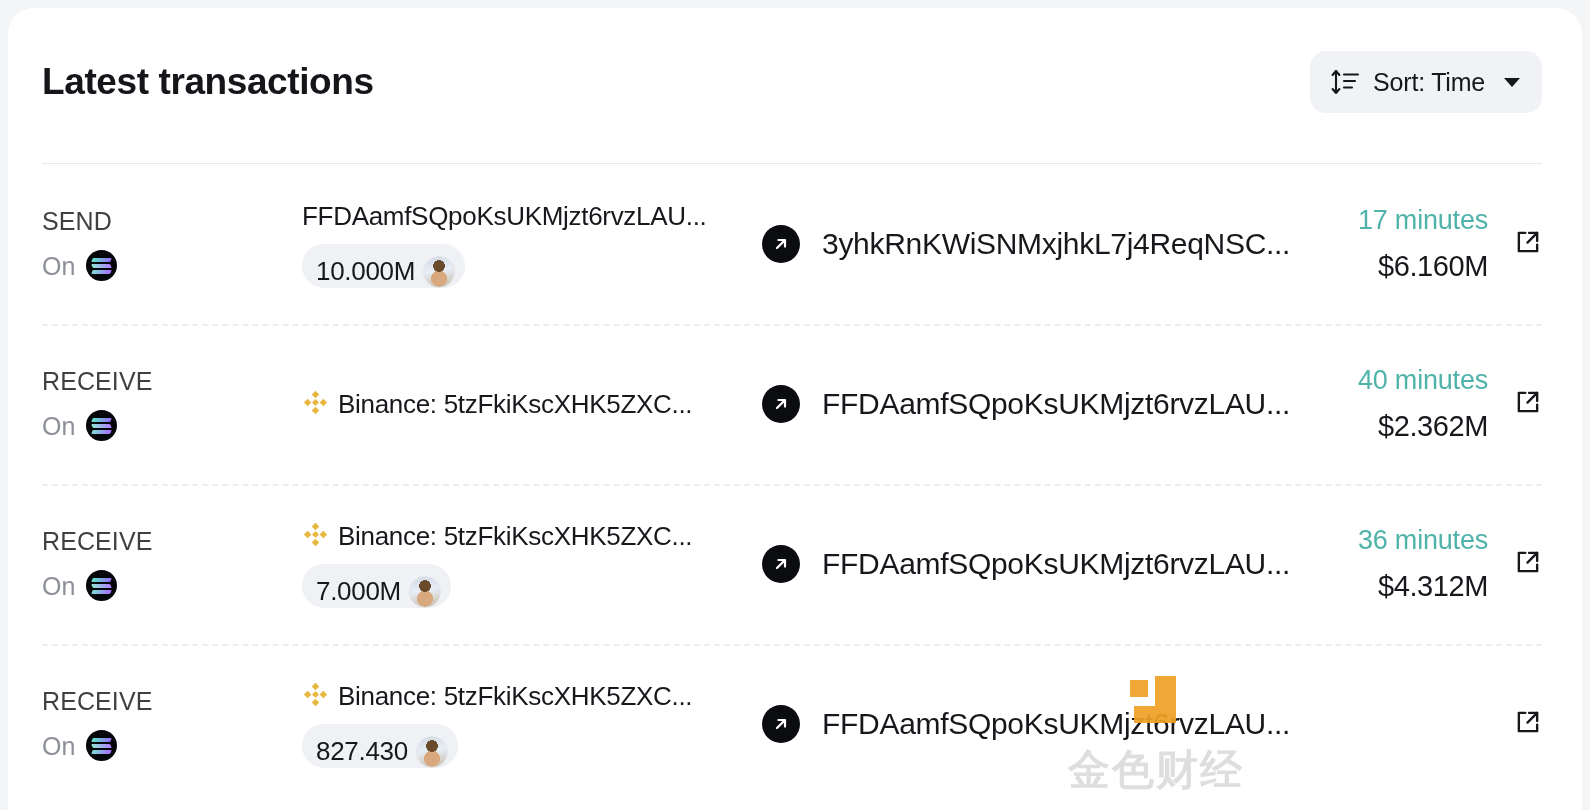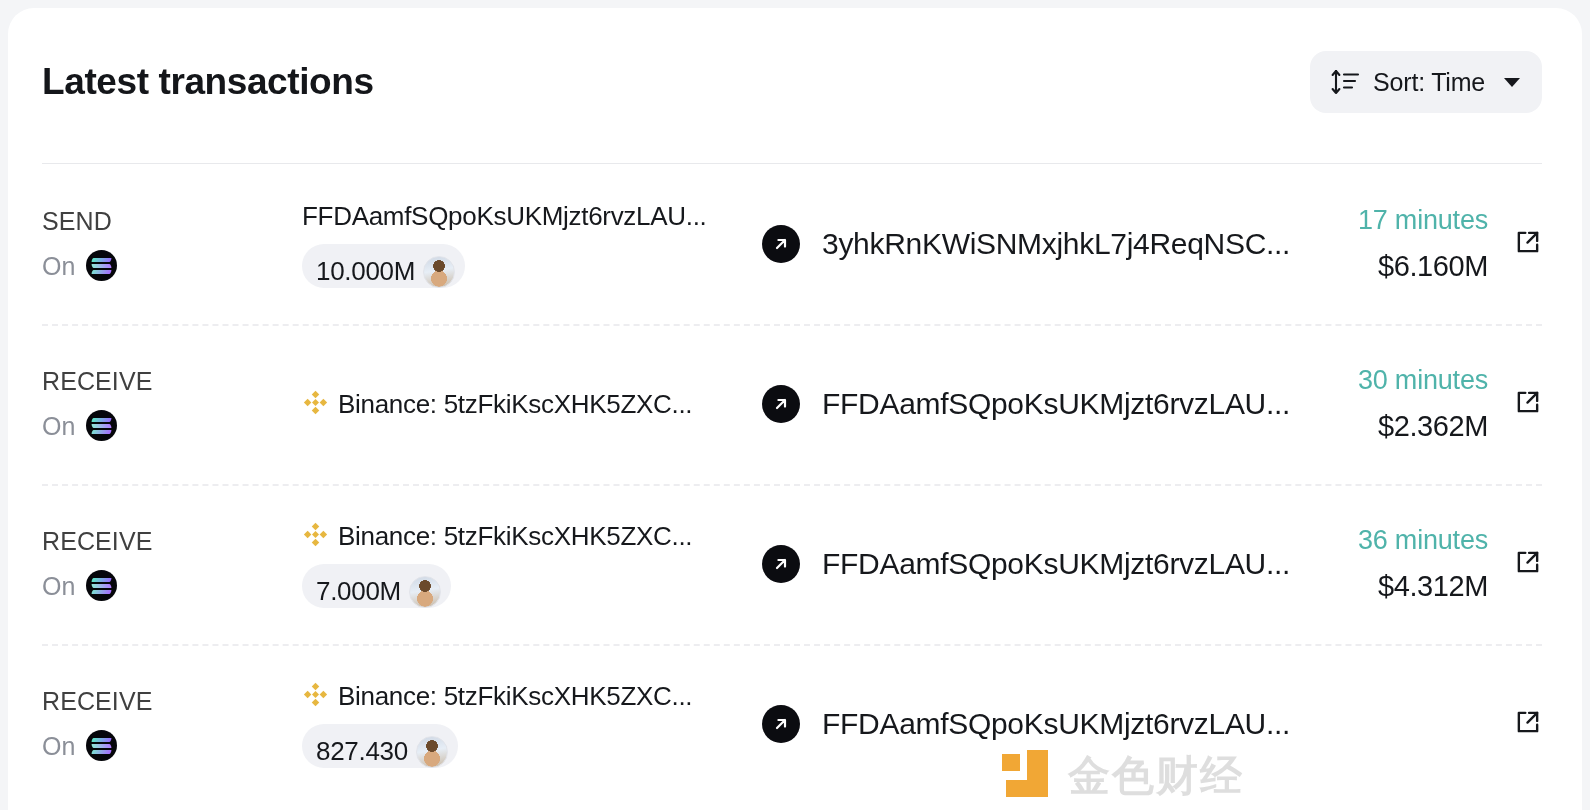--- a/index.html
+++ b/index.html
@@ -263,26 +263,27 @@
     justify-content: flex-end;
     align-items: center;
     padding-left: 18px;
   }
   .ext-link { cursor: pointer; }
 
   
   .watermark {
     position: absolute;
     right: 12px;
-    bottom: 6px;
+    bottom: 12px;
     display: flex;
     align-items: center;
     gap: 14px;
     pointer-events: none;
     opacity: 0.92;
+    flex-direction: column;
   }
   .wm-mark {
     position: relative;
     width: 52px; height: 52px;
     flex: 0 0 52px;
   }
   .wm-mark span {
     position: absolute;
     background: #f0a024;
     display: block;
@@ -409,21 +410,21 @@
           <svg width="20" height="20" viewBox="0 0 20 20" fill="none">
             <path d="M6 14 L14 6 M7.4 6 H14 V12.6" stroke="#ffffff" stroke-width="2.2" stroke-linecap="round" stroke-linejoin="round"></path>
           </svg>
         </div>
 
         <div class="col-to">
           <span class="to-text">FFDAamfSQpoKsUKMjzt6rvzLAU...</span>
         </div>
 
         <div class="col-meta">
-          <div class="time-text">30 minutes</div>
+          <div class="time-text">40 minutes</div>
           <div class="usd-text">$2.362M</div>
         </div>
 
         <div class="col-link">
           <span class="ext-link">
             <svg width="28" height="28" viewBox="0 0 26 26" fill="none">
               <path d="M10.5 4.5 H4.5 V21.5 H21.5 V15.5" stroke="#16181c" stroke-width="2.2" stroke-linecap="round" stroke-linejoin="round"></path>
               <path d="M14 4.5 H21.5 V12" stroke="#16181c" stroke-width="2.2" stroke-linecap="round" stroke-linejoin="round"></path>
               <path d="M21.5 4.5 L12.5 13.5" stroke="#16181c" stroke-width="2.2" stroke-linecap="round"></path>
             </svg>

